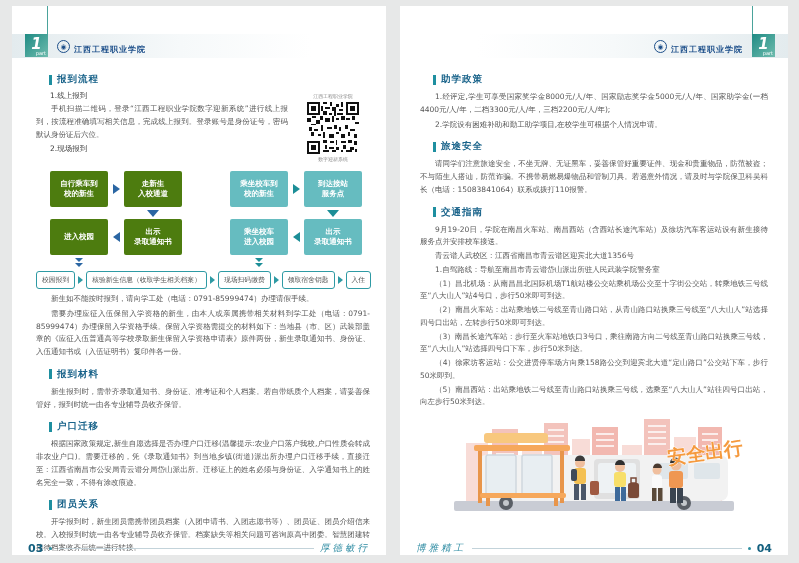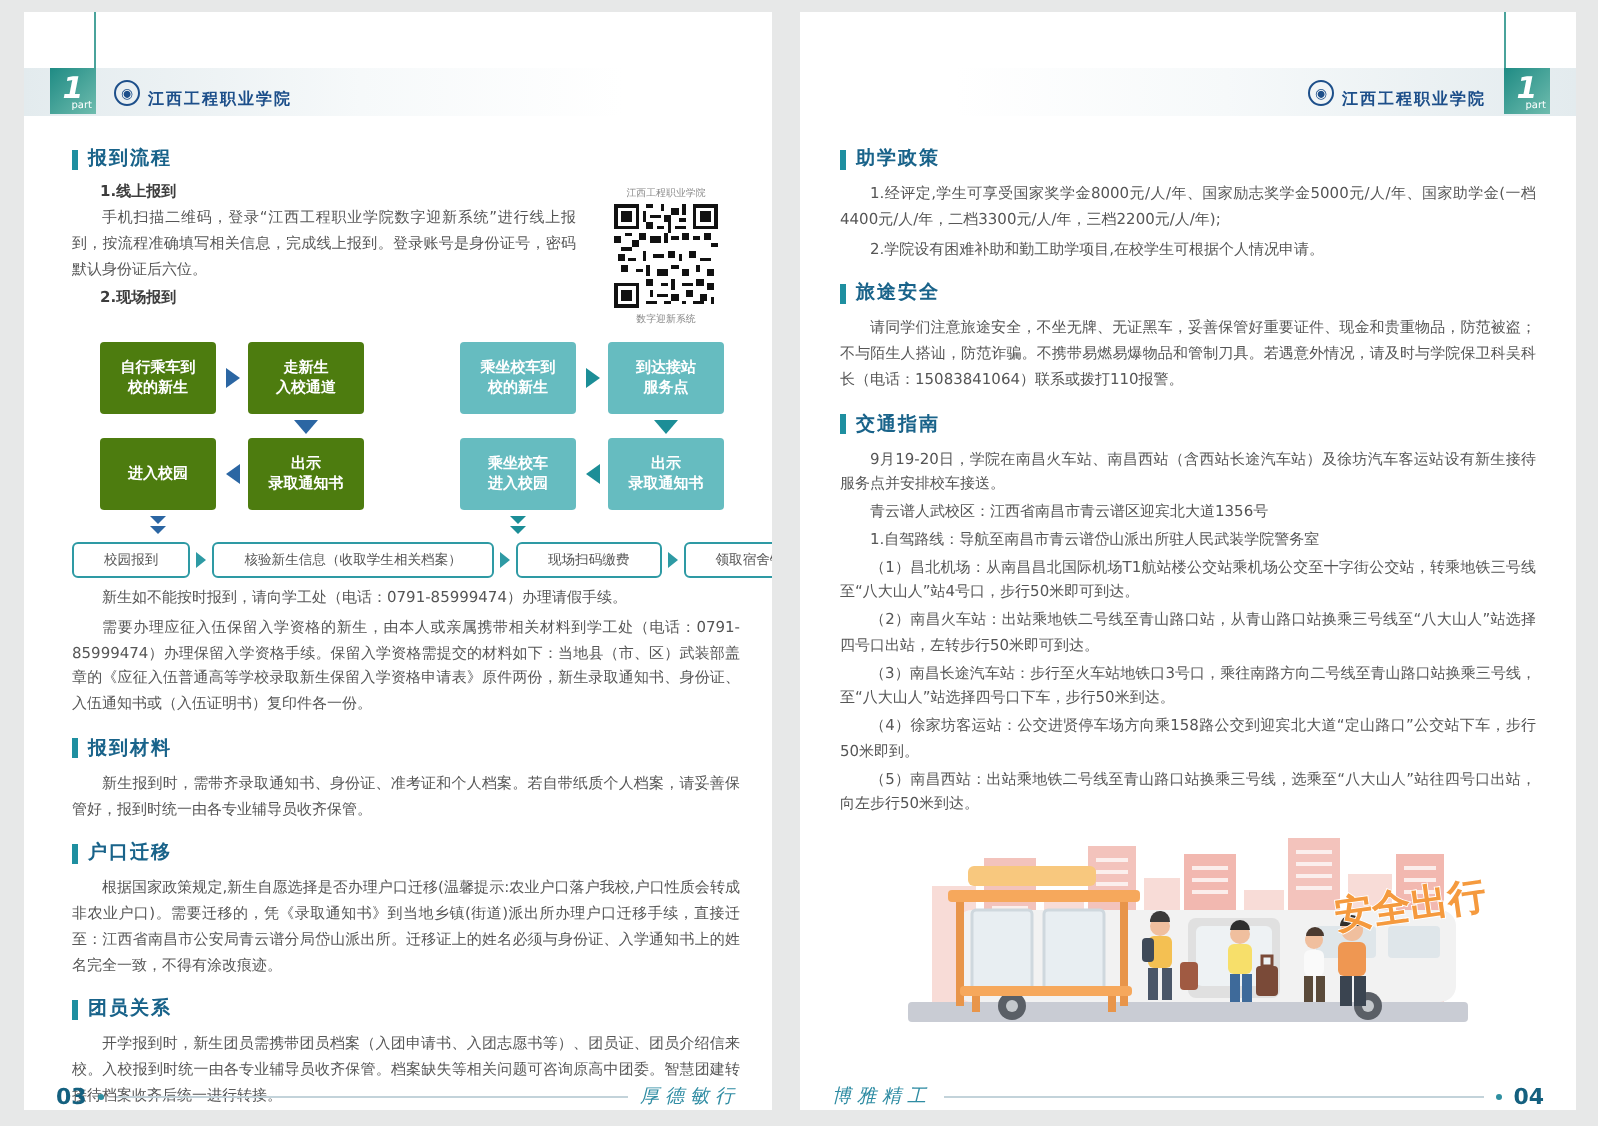--- a/index.html
+++ b/index.html
@@ -23,24 +23,24 @@
   .part-badge .lab { position:absolute; right:2px; bottom:1px; font-size:5px; }
   .logo-block { position:absolute; top:3px; display:flex; align-items:center; gap:4px; }
   .page.left  .logo-block { left:45px; }
   .page.right .logo-block { right:45px; }
   .logo-circle { width:13px; height:13px; border-radius:50%; border:1.3px solid #1d4f8a; display:flex; align-items:center; justify-content:center; color:#1d4f8a; font-size:7px; }
   .logo-text .cn { font-size:8px; color:#1d4f8a; letter-spacing:1px; font-family:"DejaVu Serif","Liberation Serif",serif; font-weight:bold; }
   .logo-text .en { height:2px; width:64px; background:#9fb4c4; margin-top:1.5px; opacity:.7; }
 
   
   .content { position:absolute; top:58px; left:24px; right:16px; bottom:28px; }
-  h2.sec { display:flex; align-items:center; gap:5px; margin:9px 0 5px 0;text-align:right; }
+  h2.sec { display:flex; align-items:center; gap:5px; margin:9px 0 5px 13px;text-align:right; }
   h2.sec .bar { width:3px; height:10px; background:#1e8fa0; }
   h2.sec .t { font-size:9.5px; font-weight:bold; color:#19638a; letter-spacing:1px; }
-  .subhead { font-size:7.5px; font-weight:bold; color:#3d3d3d; margin:3px 0 2px 14px; }
+  .subhead { font-size:7.5px; font-weight:normal; color:#3d3d3d; margin:3px 0 2px 14px; }
   p.body { font-size:7.5px; line-height:1.7; color:#565656; text-align:justify; text-indent:2em; margin-bottom:2px; }
 
   
   .qr-block { float:right; width:74px; margin:2px 0 4px 8px; text-align:center; }
   .qr-cap { font-size:5.5px; color:#8a8a8a; transform:scale(.9); }
   .qr-svg { width:52px; height:52px; margin:2px auto; display:block; }
 
   
   .flow-groups { display:flex; justify-content:space-between; padding:4px 8px 0 14px; clear:both; }
   .fgrid { display:grid; grid-template-columns:58px 16px 58px; grid-template-rows:36px 12px 36px 14px; align-items:center; justify-items:center; }
@@ -52,21 +52,21 @@
   .tri.left  { border-top:5px solid transparent; border-bottom:5px solid transparent; border-right:7px solid #2b66a3; }
   .tri.down  { border-left:6px solid transparent; border-right:6px solid transparent; border-top:7px solid #2b66a3; }
   .g-teal .tri.right { border-left-color:#1c8e97; }
   .g-teal .tri.left  { border-right-color:#1c8e97; }
   .g-teal .tri.down  { border-top-color:#1c8e97; }
   .chev { display:flex; flex-direction:column; gap:1px; align-items:center; }
   .chev i { width:0; height:0; border-left:4px solid transparent; border-right:4px solid transparent; border-top:4px solid #2b66a3; }
   .g-teal .chev i { border-top-color:#1c8e97; }
 
   .flow-bottom { display:flex; align-items:center; gap:3px; margin:2px 0 4px 0; }
-  .obox { border:1px solid #2e9aa4; border-radius:3px; background:#fff; font-size:6.8px; color:#555; padding:3px 15px; white-space:nowrap; text-align:center; }
+  .obox { border:1px solid #2e9aa4; border-radius:3px; background:#fff; font-size:6.8px; color:#555; padding:3px 5px; white-space:nowrap; text-align:center; }
   .sep { width:0; height:0; border-top:4px solid transparent; border-bottom:4px solid transparent; border-left:5px solid #2e9aa4; flex:none; }
 
   
   .pagefooter { position:absolute; bottom:0; left:16px; right:16px; display:flex; align-items:center; gap:6px;justify-content:space-between; }
   .pnum { font-size:11px; font-weight:bold; color:#14607f; }
   .fdot { width:3px; height:3px; border-radius:50%; background:#2e8fa0; flex:none; }
   .fline { flex:1; height:1px; background:#c3d3da; }
   .motto { font-family:"DejaVu Serif","Liberation Serif",serif; font-style:italic; font-size:9.5px; color:#2f8ca3; letter-spacing:3px; white-space:nowrap; }
 
   

